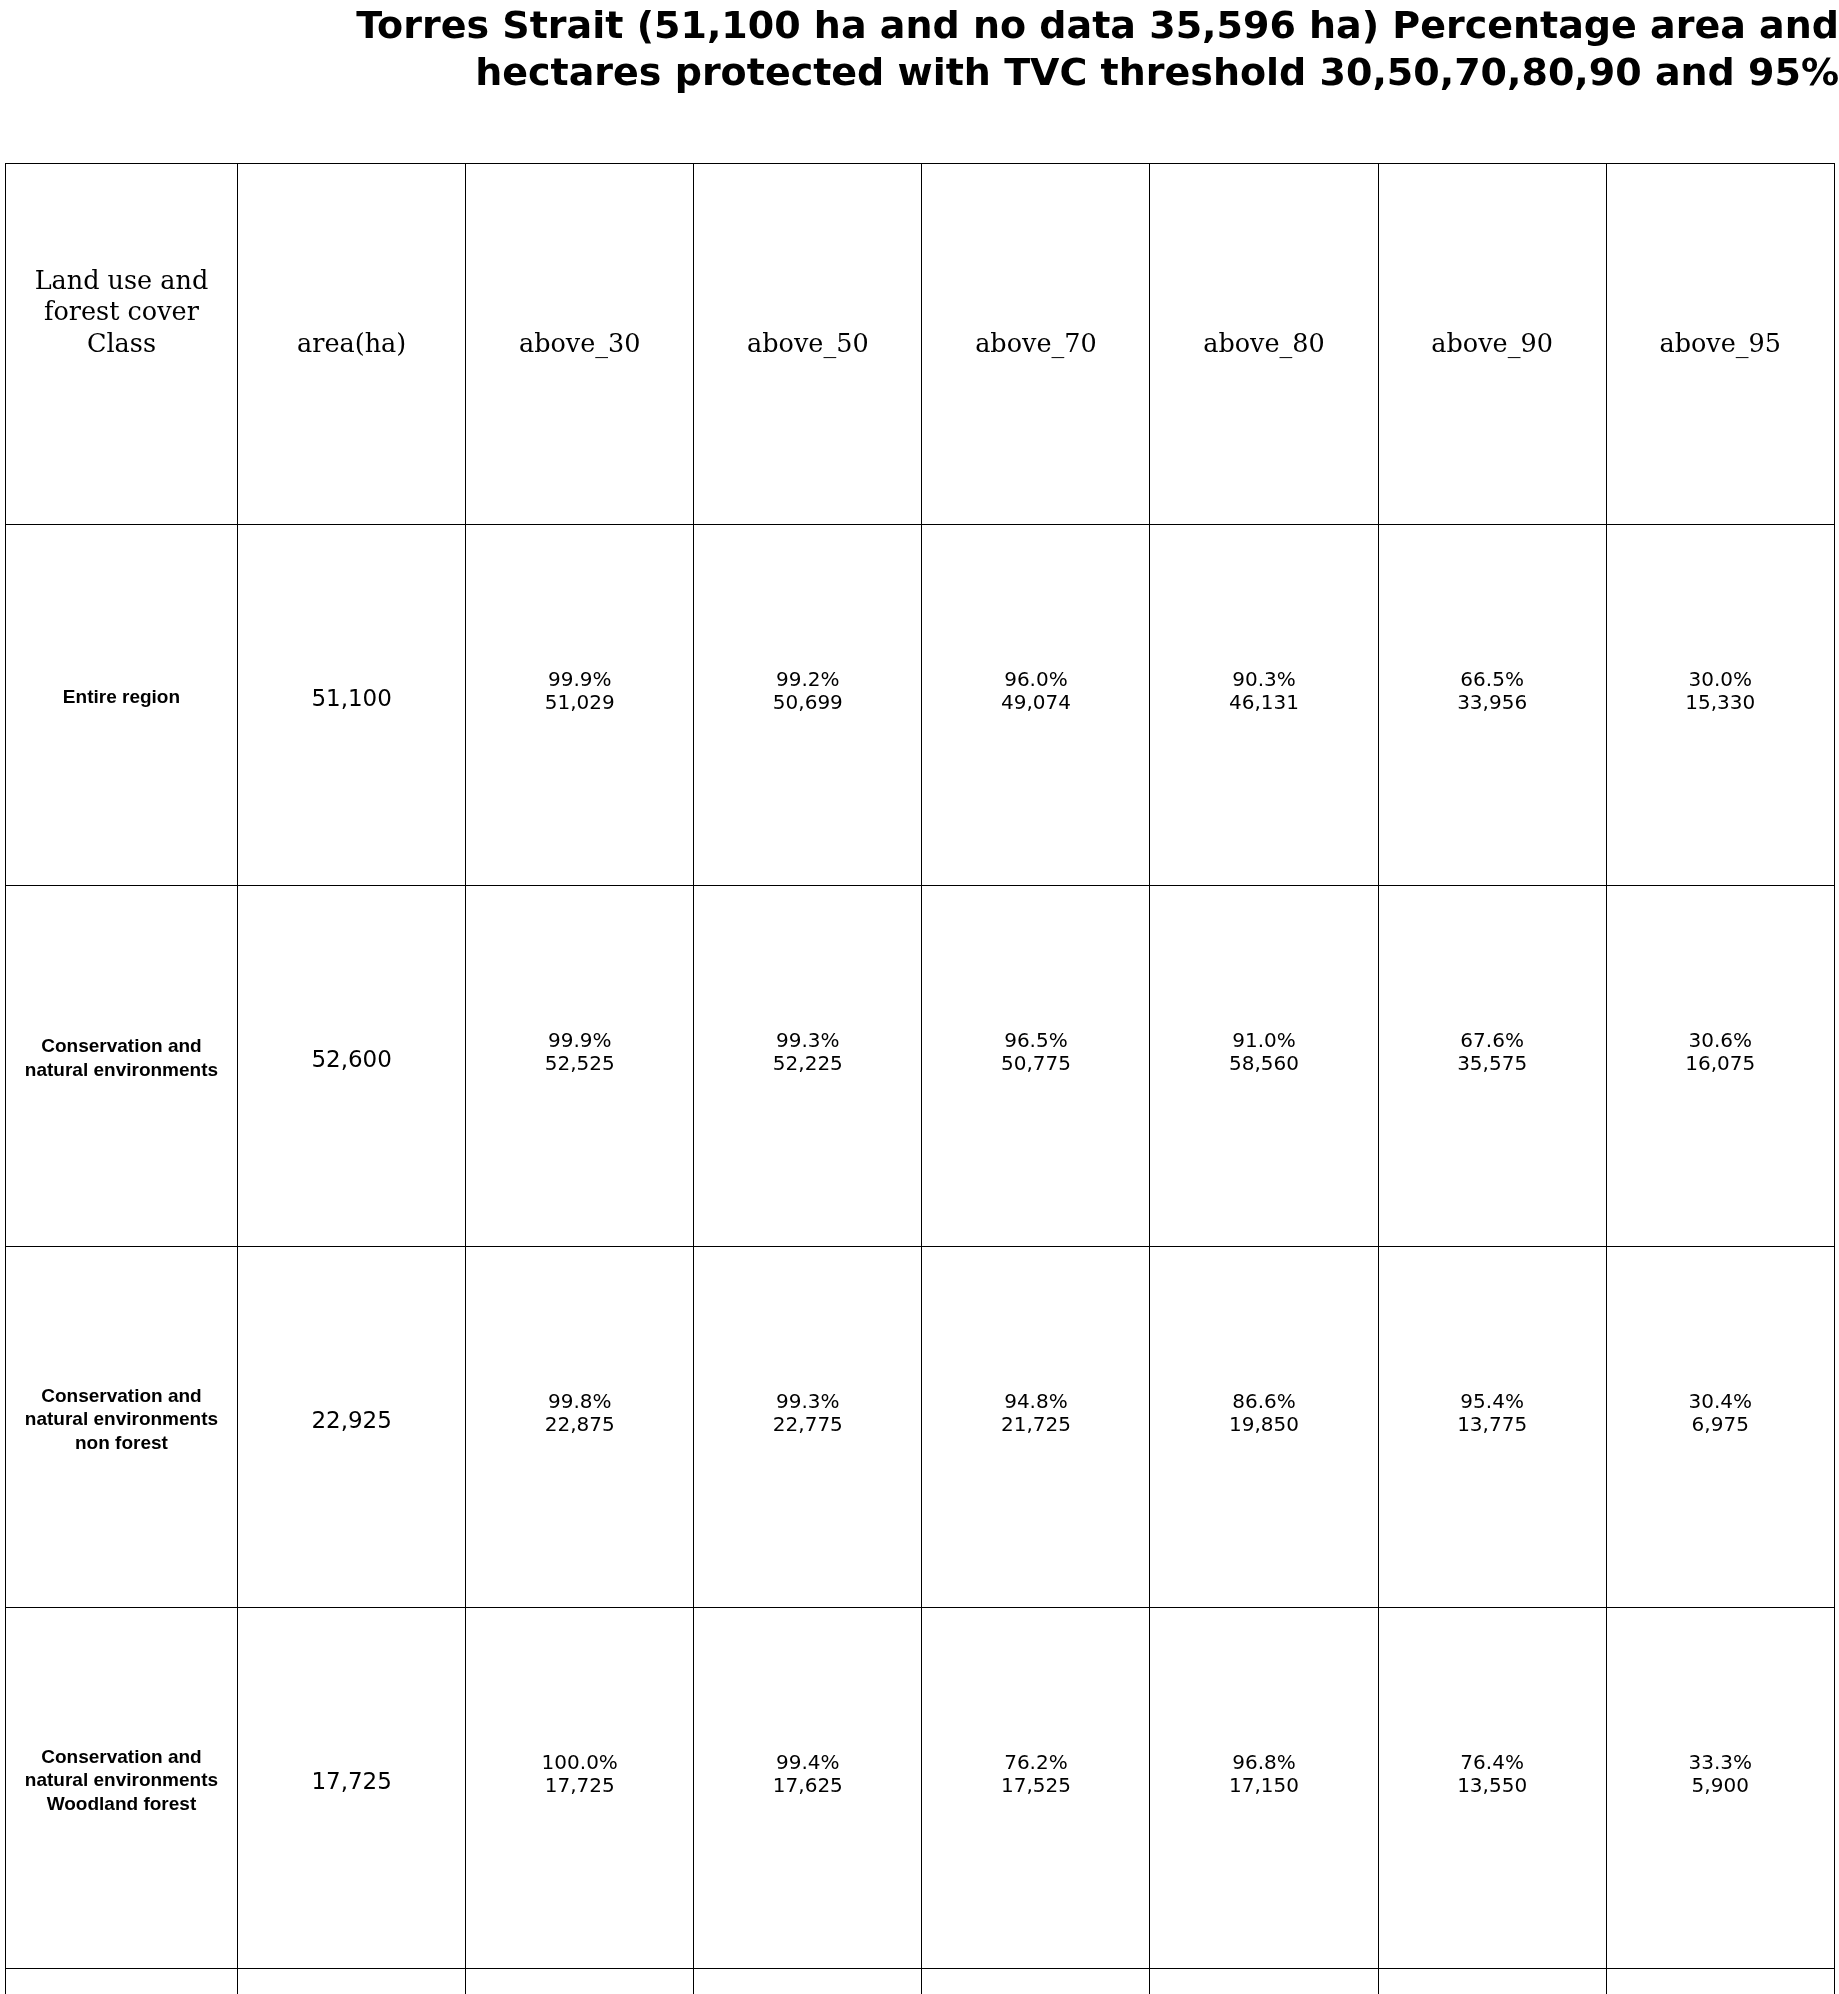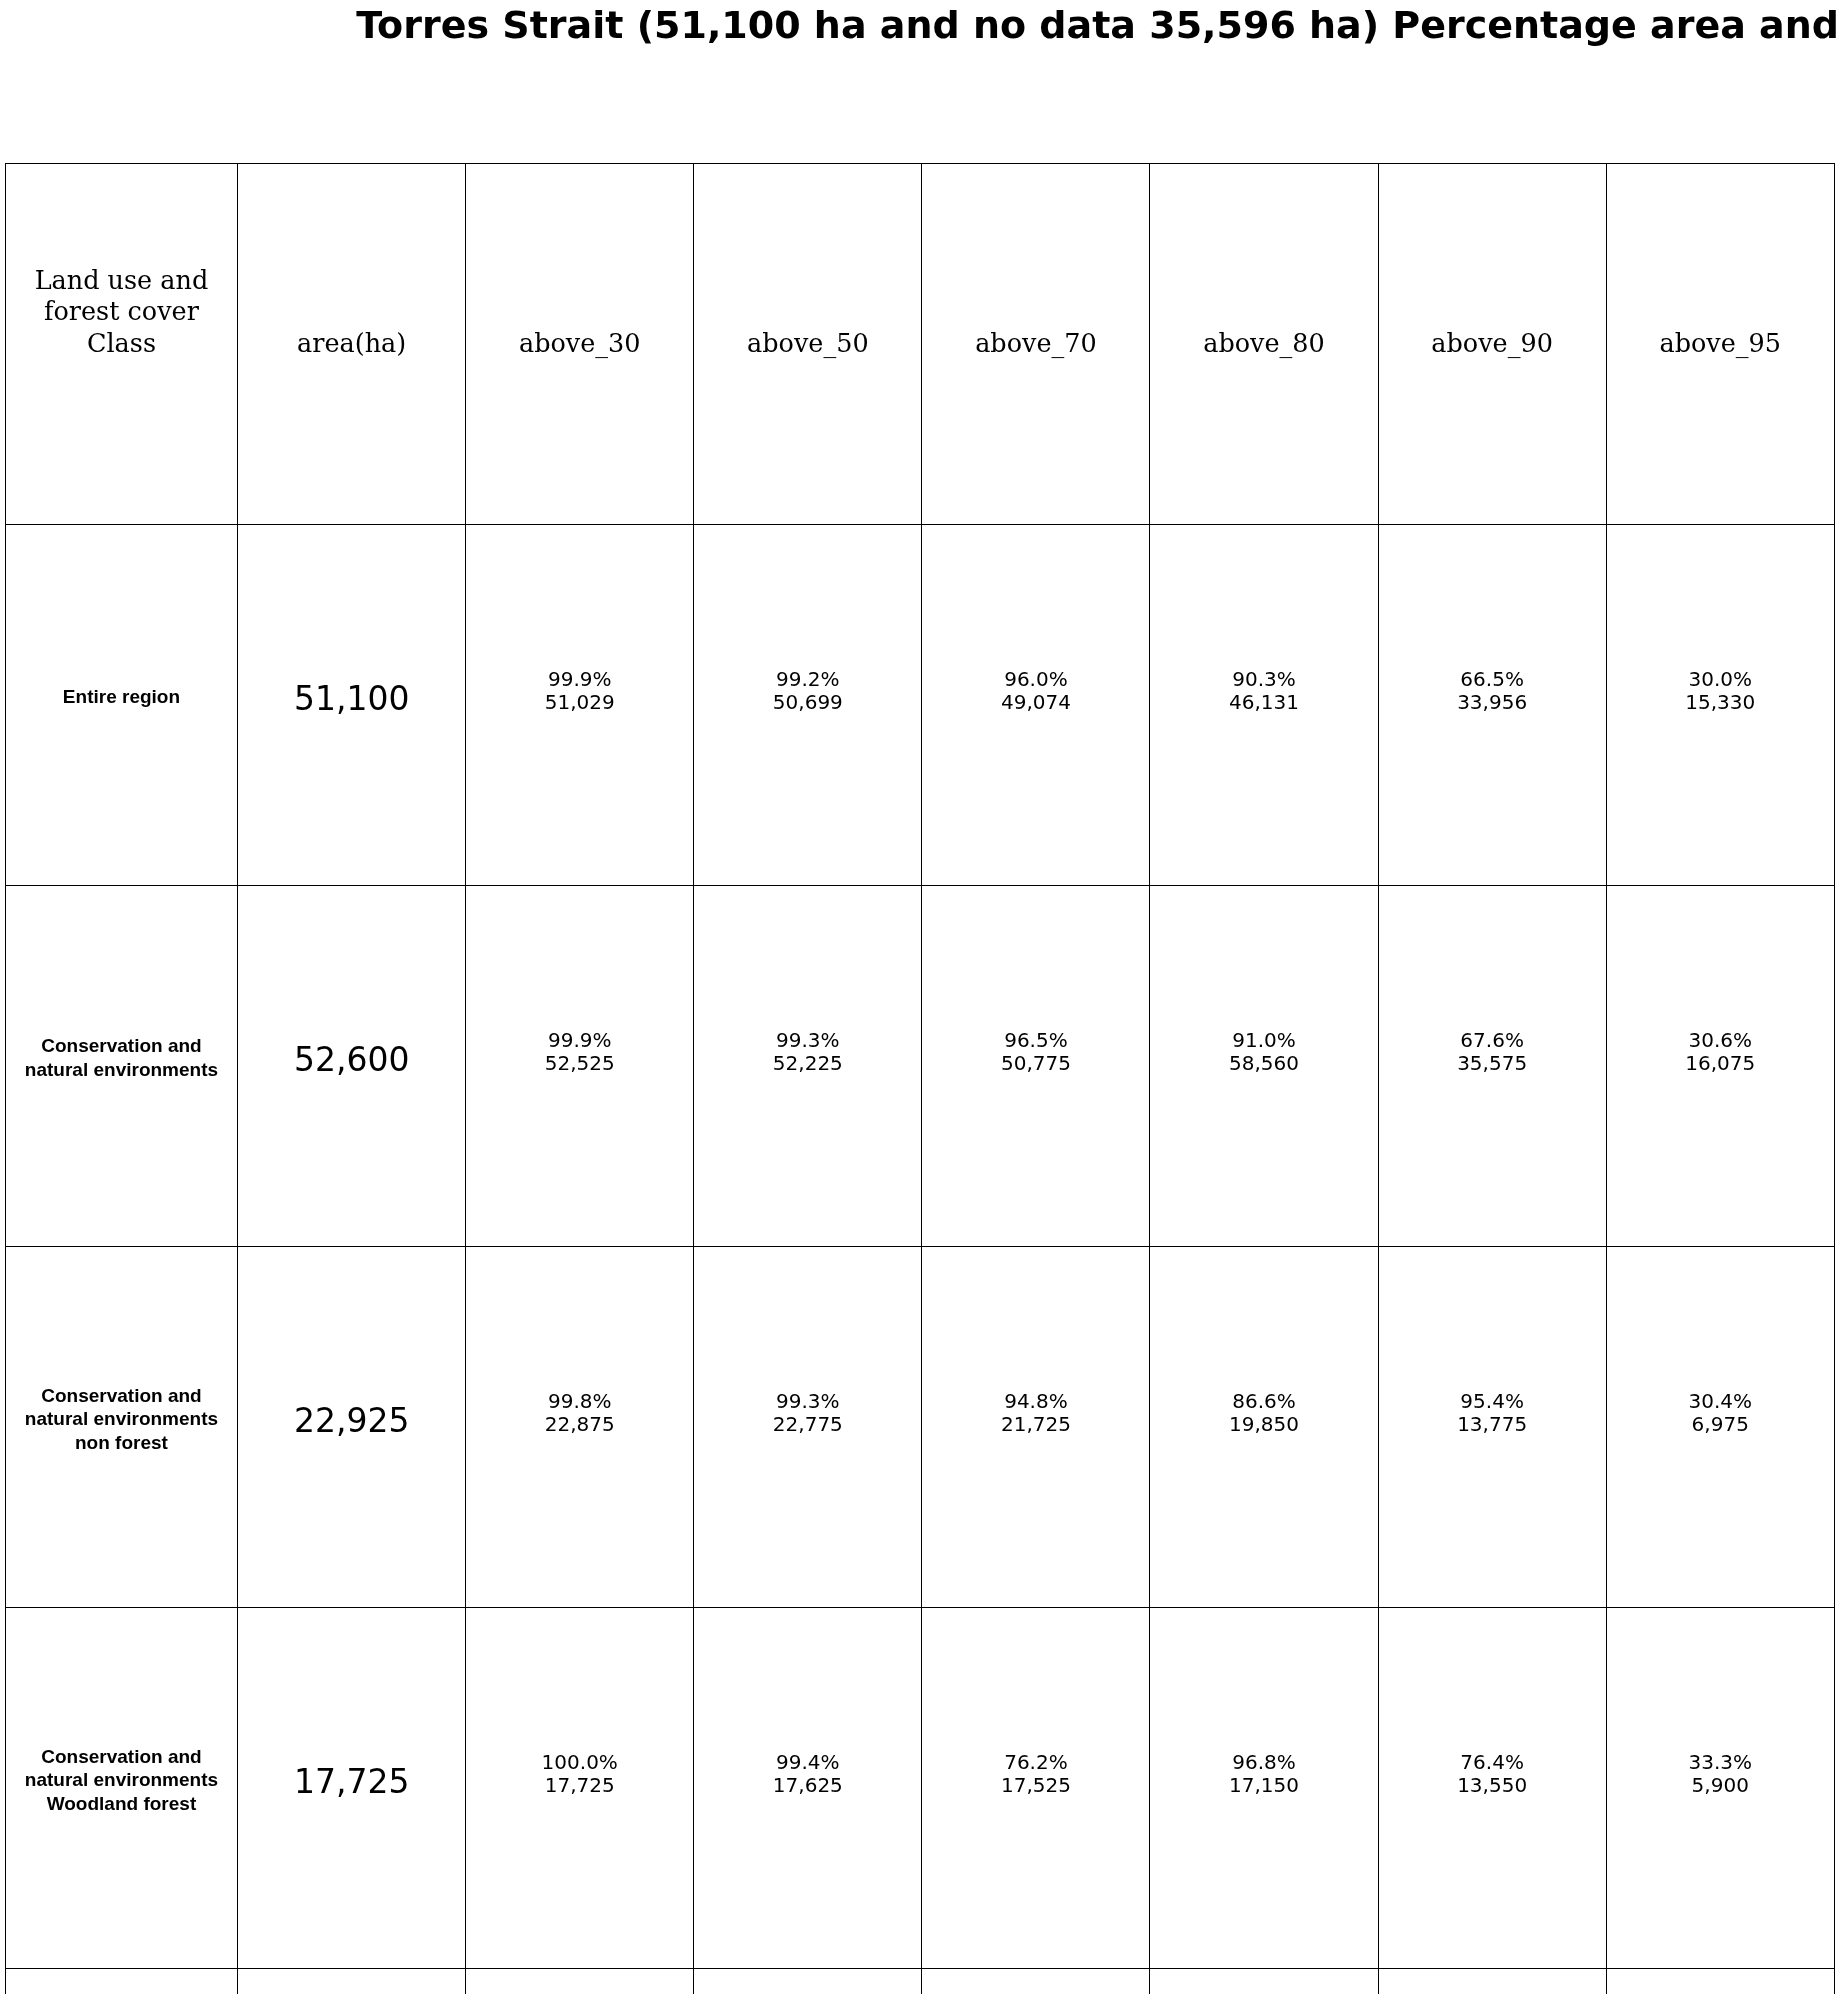--- a/index.html
+++ b/index.html
@@ -17,33 +17,34 @@
   .tbl tr{height:361px;}
   .col-class{width:12.7%;}
   .col-data{width:12.47%;}
 
   .tbl th{font-family:"DejaVu Serif",serif;font-weight:normal;font-size:25.5px;line-height:1.22;padding:0 8px;}
   .th-class{padding:0 30px;}
   .th-class .hdr-shift{display:inline-block;transform:translateY(-32px);}
 
   .c-label{font-family:Liberation Sans, sans-serif;font-weight:bold;font-size:19px;line-height:1.24;padding:9px 14px;}
   .c-label .lbl-shift{display:inline-block;transform:translateY(-8px);}
-  .c-area{font-family:"DejaVu Sans",sans-serif;font-size:33px;}
+  .c-area{font-family:"DejaVu Sans",sans-serif;font-size:23px;}
   .c-area .num-shift{display:inline-block;transform:translateY(-7.2px);}
   .c-val{font-family:"DejaVu Sans",sans-serif;font-size:20px;}
   .val-block{display:inline-block;line-height:1.17;transform:translateY(-14px);}
   .val-block span{display:block;}
 </style>
 </head>
 <body>
 
 <div class="page">
 
   <div class="title">
     <div>Torres Strait (51,100 ha and no data 35,596 ha) Percentage area and</div>
+    <div>hectares protected with TVC threshold 30,50,70,80,90 and 95%</div>
   </div>
 
   <table class="tbl">
     <colgroup>
       <col class="col-class">
       <col class="col-data">
         <col class="col-data">
         <col class="col-data">
         <col class="col-data">
       <col class="col-data">

